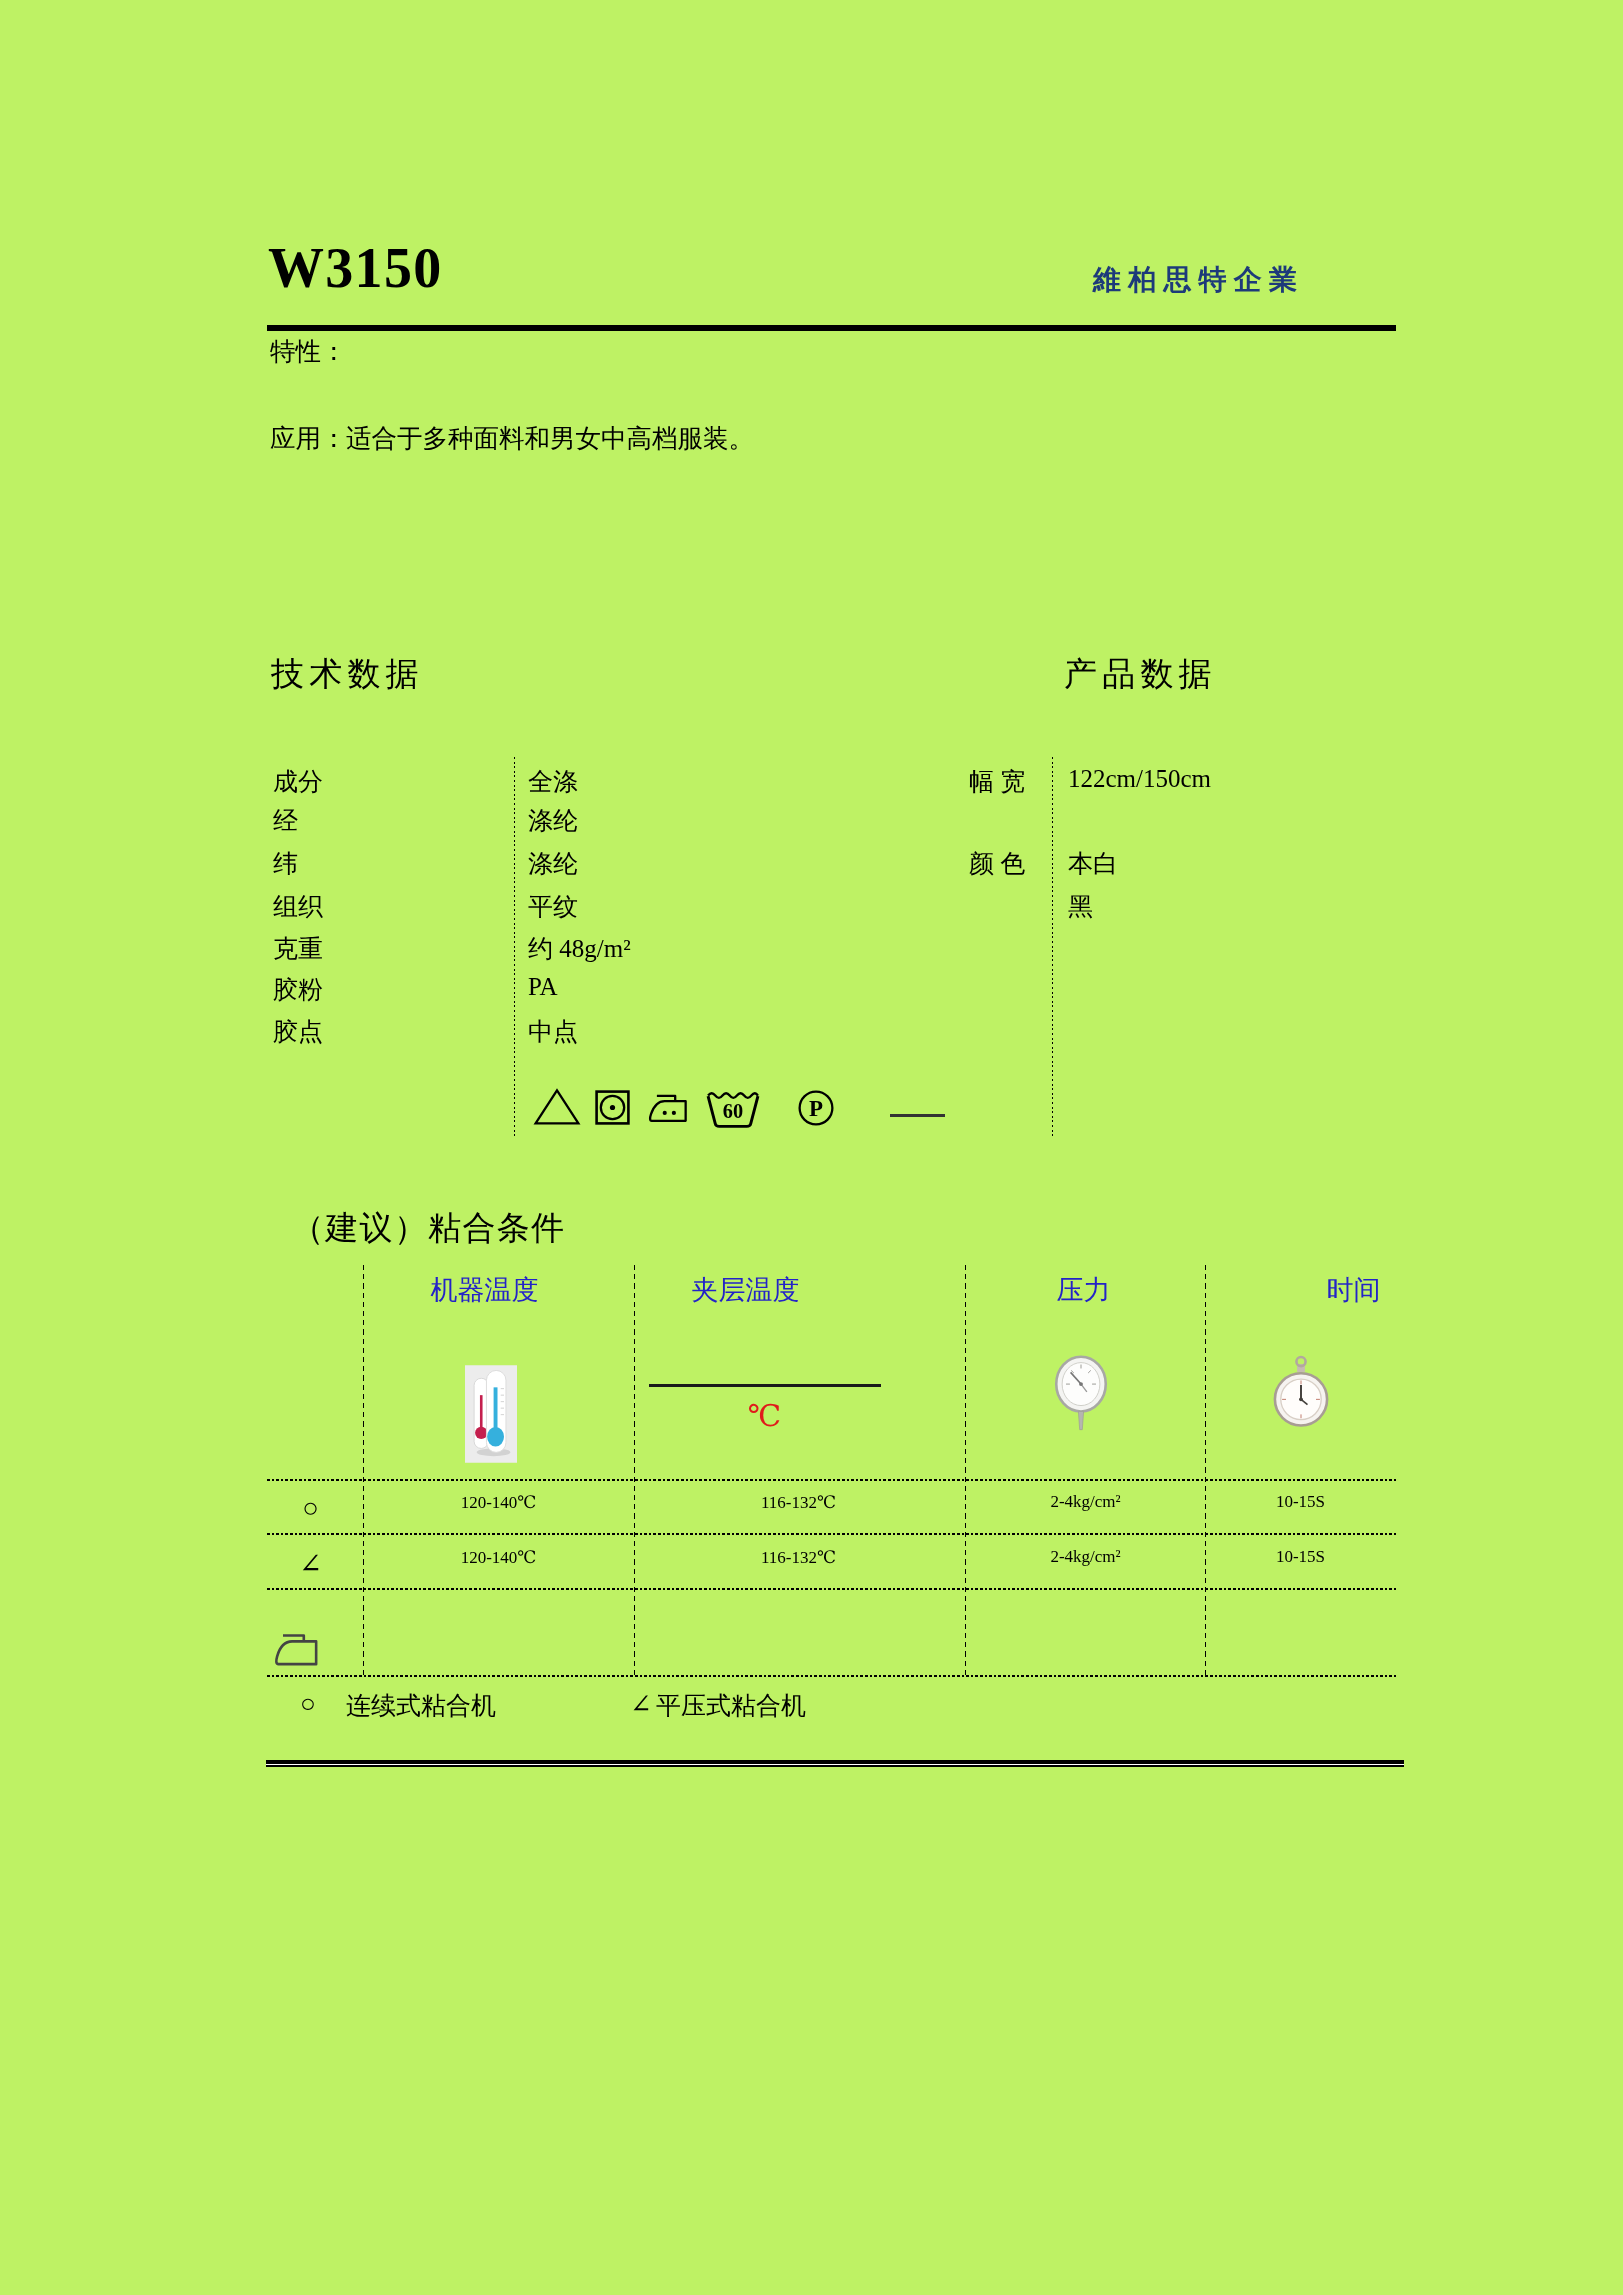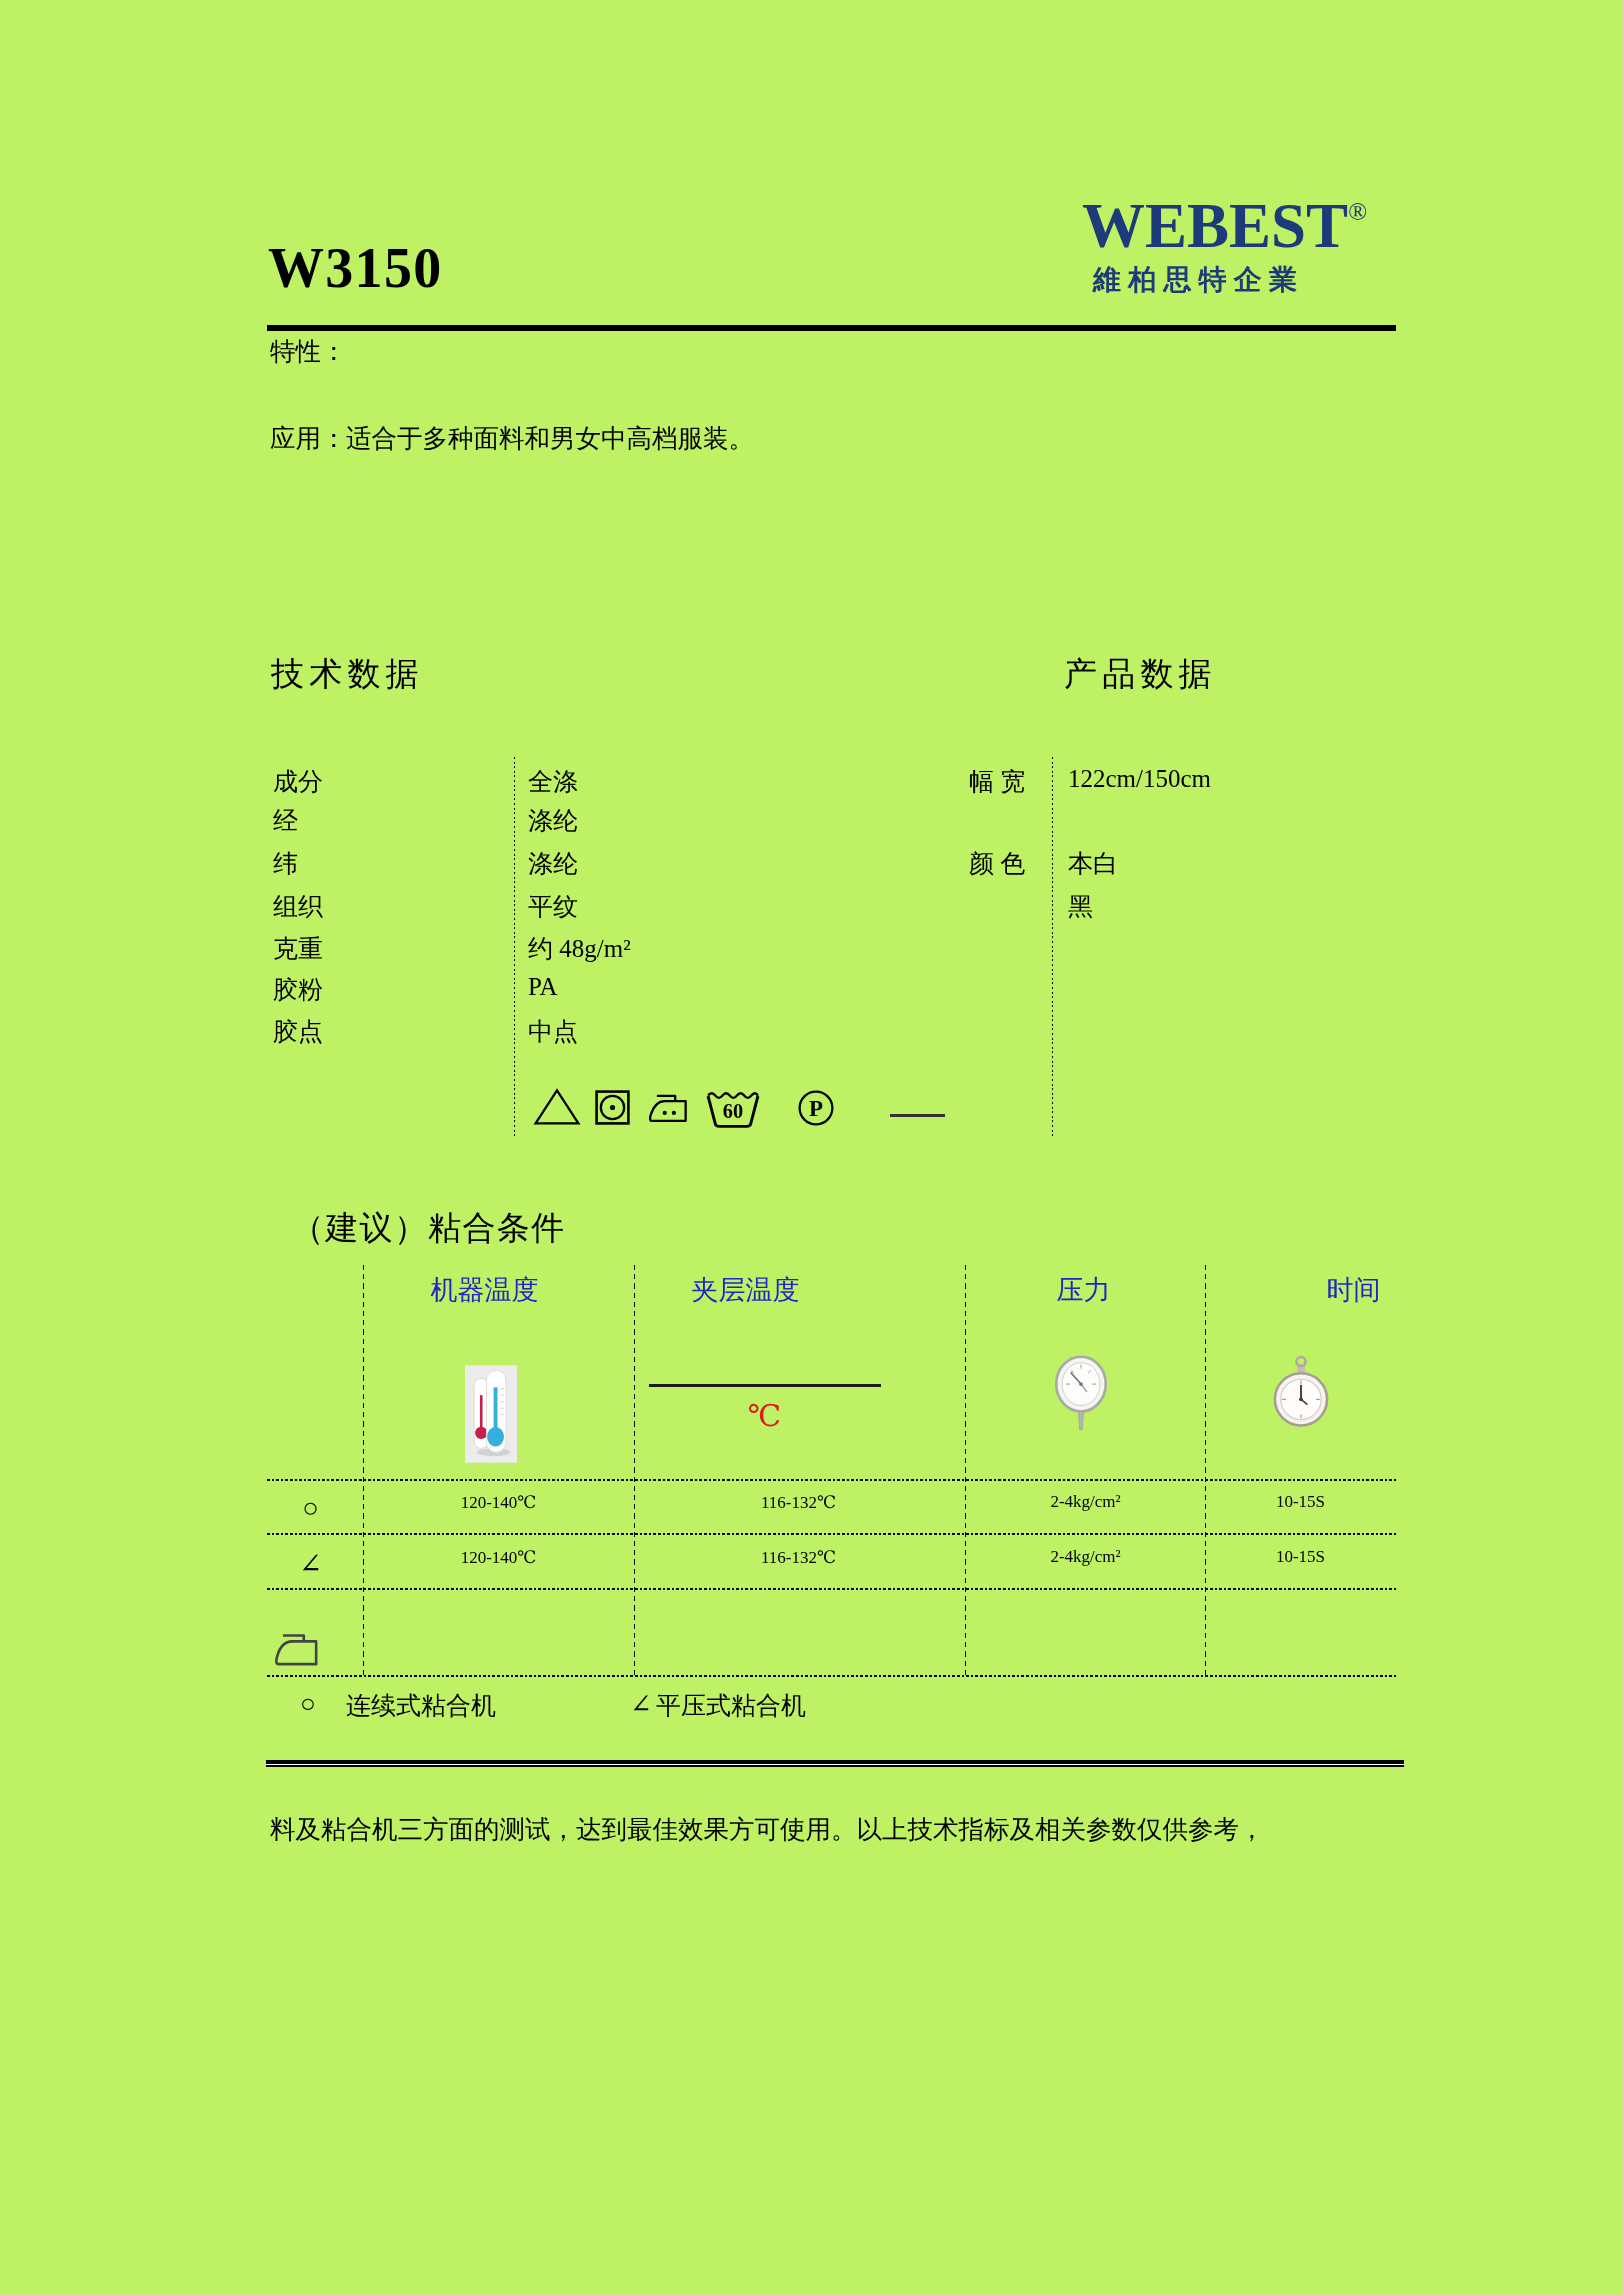--- a/index.html
+++ b/index.html
@@ -72,21 +72,20 @@
             background:linear-gradient(180deg,#000 0 3.9px,#fff 3.9px 5.2px,#000 5.2px 6.5px);}
   .foot1{left:270px;top:1775px;}
   .foot2{left:270px;top:1816px;}
 </style>
 </head>
 <body>
 
 <div class="page">
 
   <div class="abs title">W3150</div>
-  <div class="abs logo-brand"><span>WEBEST</span><span class="logo-reg">®</span></div>
   <div class="abs logo-cn">維柏思特企業</div>
   <div class="abs rule-top"></div>
 
   <div class="abs t38 feat-label">特性：</div>
   <div class="abs t38 app-label">应用：</div>
   <div class="abs t38 app-text">适合于多种面料和男女中高档服装。</div>
 
   <div class="abs h-sec h-tech">技术数据</div>
   <div class="abs h-sec h-prod">产品数据</div>
 
@@ -236,16 +235,15 @@
         <path d="M20 8 L52 8 L52 17 L34 17 C23 17 15 26 11 40 C9 47 9 52 13 52 L71 52 L71 17 L52 17" fill="none" stroke="#444" stroke-width="4" stroke-linejoin="round"></path>
       </svg>
   </div>
 
   <div class="abs legend lg-sym1">○</div>
   <div class="abs legend lg-lab1">连续式粘合机</div>
   <div class="abs legend lg-sym2">∠</div>
   <div class="abs legend lg-lab2">平压式粘合机</div>
 
   <div class="abs rule-bot"></div>
-  <div class="abs t38 foot2">料及粘合机三方面的测试，达到最佳效果方可使用。以上技术指标及相关参数仅供参考，</div>
 
 </div>
 
 
 </body></html>

